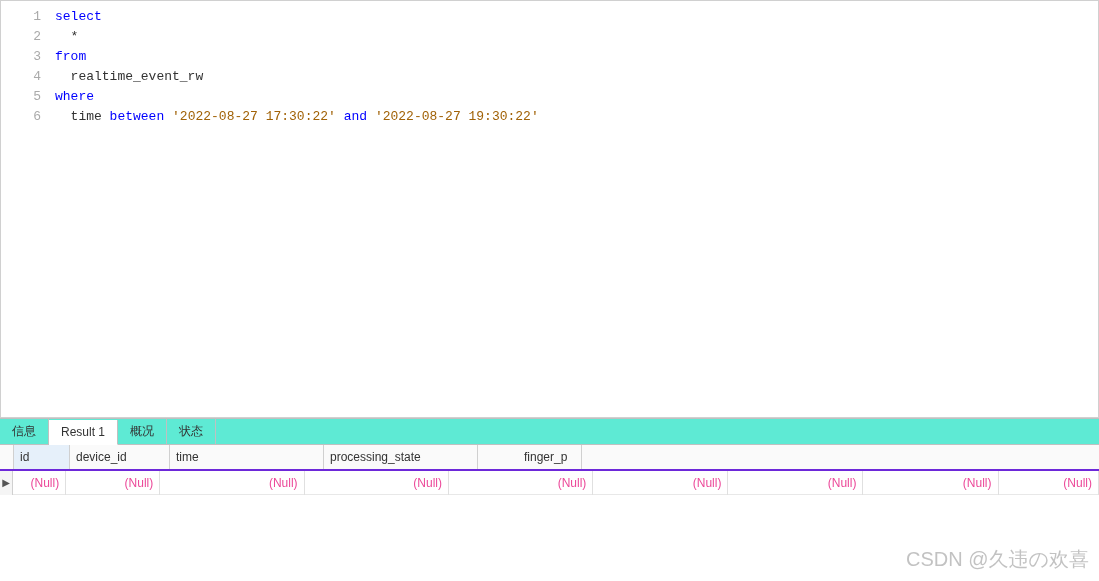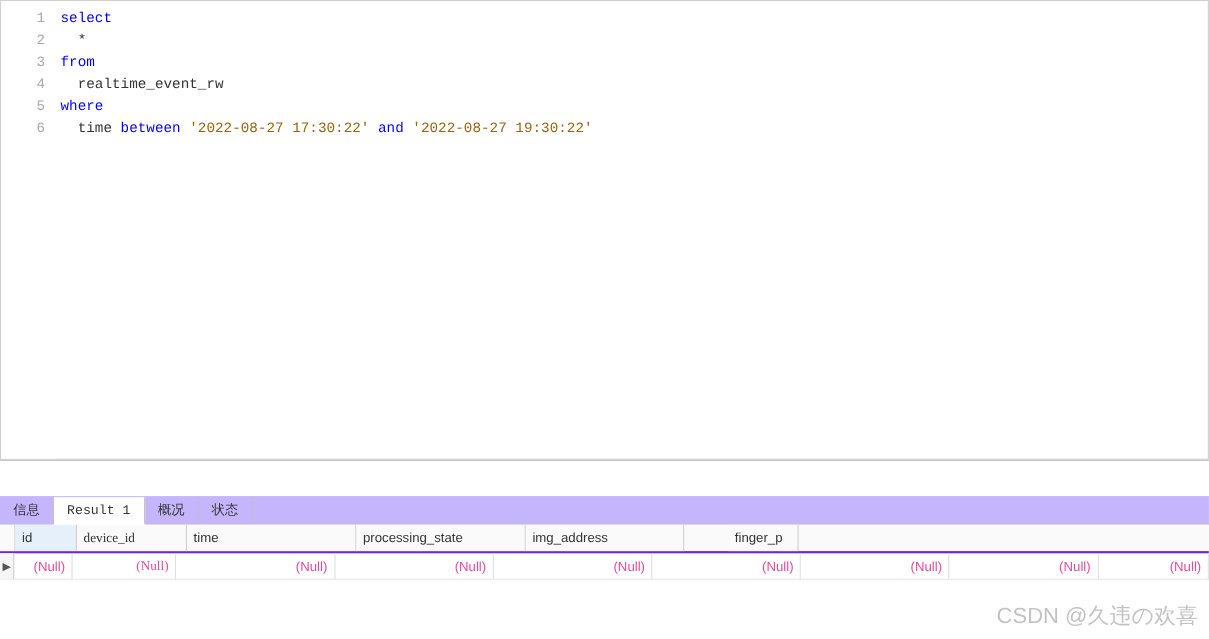--- a/index.html
+++ b/index.html
@@ -44,26 +44,25 @@
     .str { color: #a16207; }
     .star { color: #333; }
     .bottom {
       height: 163px;
       display: flex;
       flex-direction: column;
       border-top: 1px solid #c0c0c0;
     }
     .tabs {
       display: flex;
-      background: #c4b5fd;
+      background: #5eead4;
       height: 26px;
       border-bottom: 1px solid #c0c0c0;
-      font-family: Liberation Mono, monospace;
+      font-family: Liberation Sans, sans-serif;
       font-size: 12px;
-      margin-top: 32px;
     }
     .tab {
       padding: 4px 12px;
       border-right: 1px solid #c0c0c0;
       cursor: pointer;
       color: #333;
       display: flex;
       align-items: center;
     }
     .tab.active {
@@ -121,21 +120,21 @@
       border-bottom: none;
     }
     .header-cell.sel {
       background: #e6f0fa;
     }
     .null {
       color: #ec4899;
       justify-content: flex-end;
     }
     .c0 { width: 56px; }
-    .c1 { width: 100px; font-family: Liberation Serif, serif; }
+    .c1 { width: 100px; }
     .c2 { width: 154px; }
     .c3 { width: 154px; }
     .c4 { width: 154px; }
     .c5 { width: 144px; }
     .c6 { width: 144px; }
     .c7 { width: 144px; }
     .c8 { width: 64px; margin-left: 40px; }
     .watermark {
       position: absolute;
       right: 10px;
@@ -168,21 +167,20 @@
       <div class="tab">概况</div>
       <div class="tab">状态</div>
     </div>
   <div class="grid">
     <div class="grid-header header-row">
       <div class="row-indicator"></div>
     <div class="cell header-cell c0 sel">id</div>
         <div class="cell header-cell c1">device_id</div>
         <div class="cell header-cell c2">time</div>
         <div class="cell header-cell c3">processing_state</div>
-        <div class="cell header-cell c6">img_address</div>
         <div class="cell header-cell c8">finger_p</div>
       </div>
   <div class="grid-row">
         <div class="row-indicator">▶</div>
         <div class="cell null c0">(Null)</div>
         <div class="cell null c1">(Null)</div>
         <div class="cell null c2">(Null)</div>
         <div class="cell null c3">(Null)</div>
         <div class="cell null c4">(Null)</div>
         <div class="cell null c5">(Null)</div>

